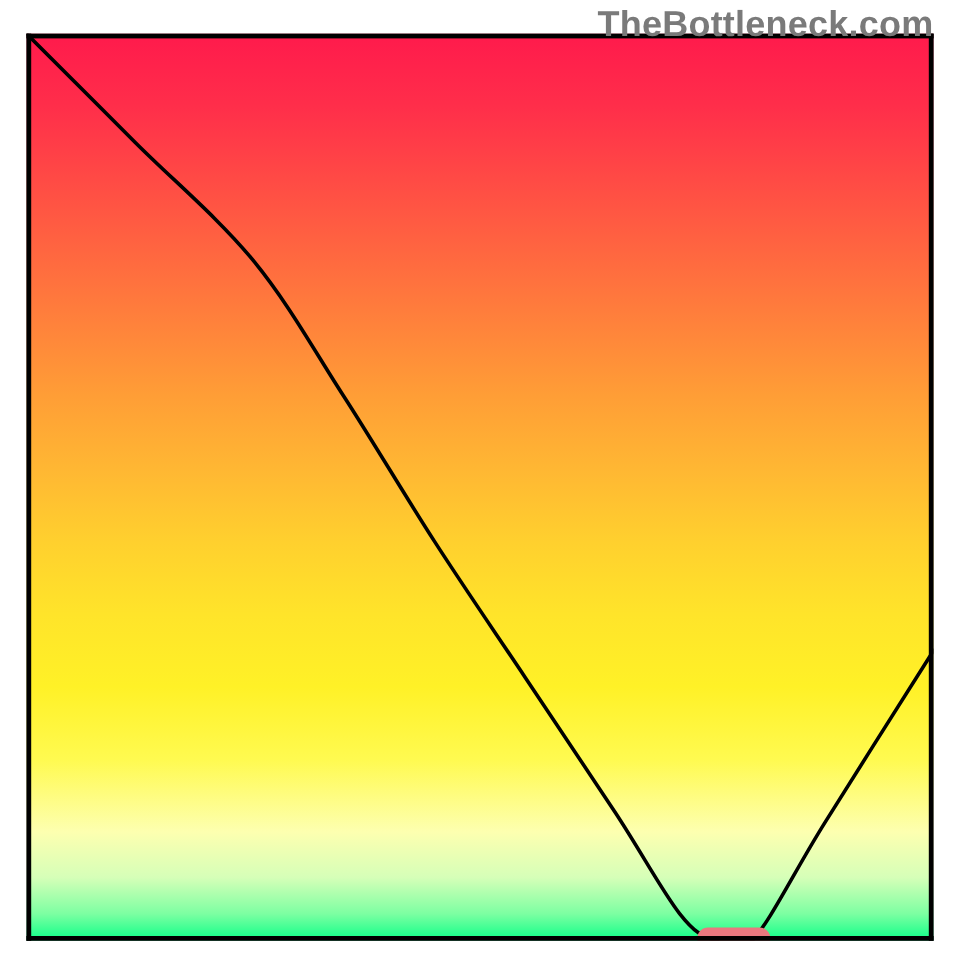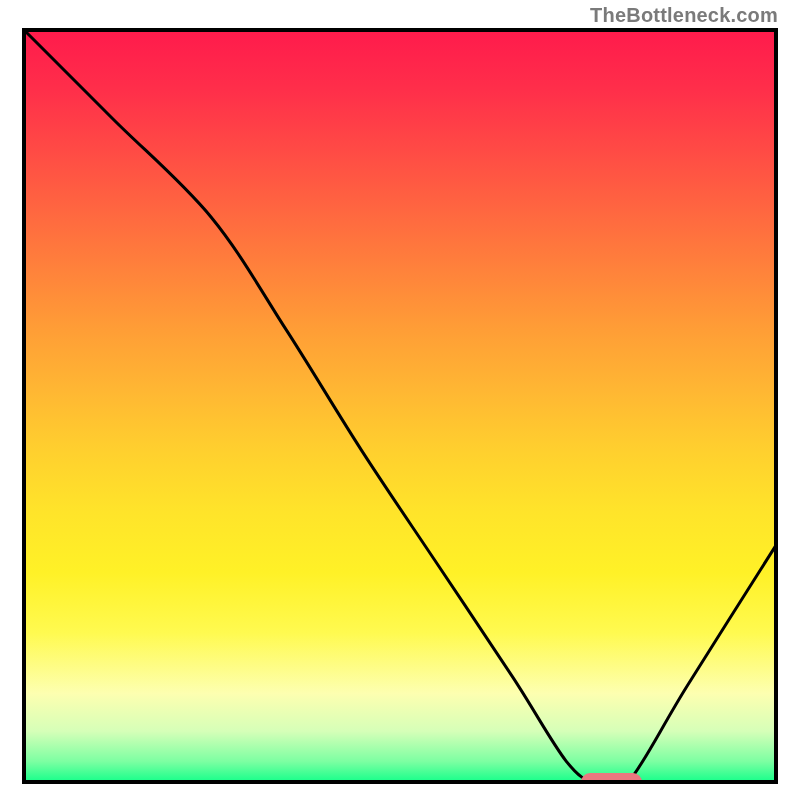--- a/index.html
+++ b/index.html
@@ -8,21 +8,21 @@
     height: 800px;
     background: #ffffff;
     font-family: Arial, sans-serif;
     position: relative;
     overflow: hidden;
   }
   .watermark {
     position: absolute;
     top: 4px;
     right: 22px;
-    font-size: 20px;
+    font-size: 30px;
     font-weight: bold;
     color: #7a7a7a;
     z-index: 10;
     letter-spacing: 0.2px;
   }
   .plot-area {
     position: absolute;
     top: 28px;
     left: 22px;
     width: 756px;

